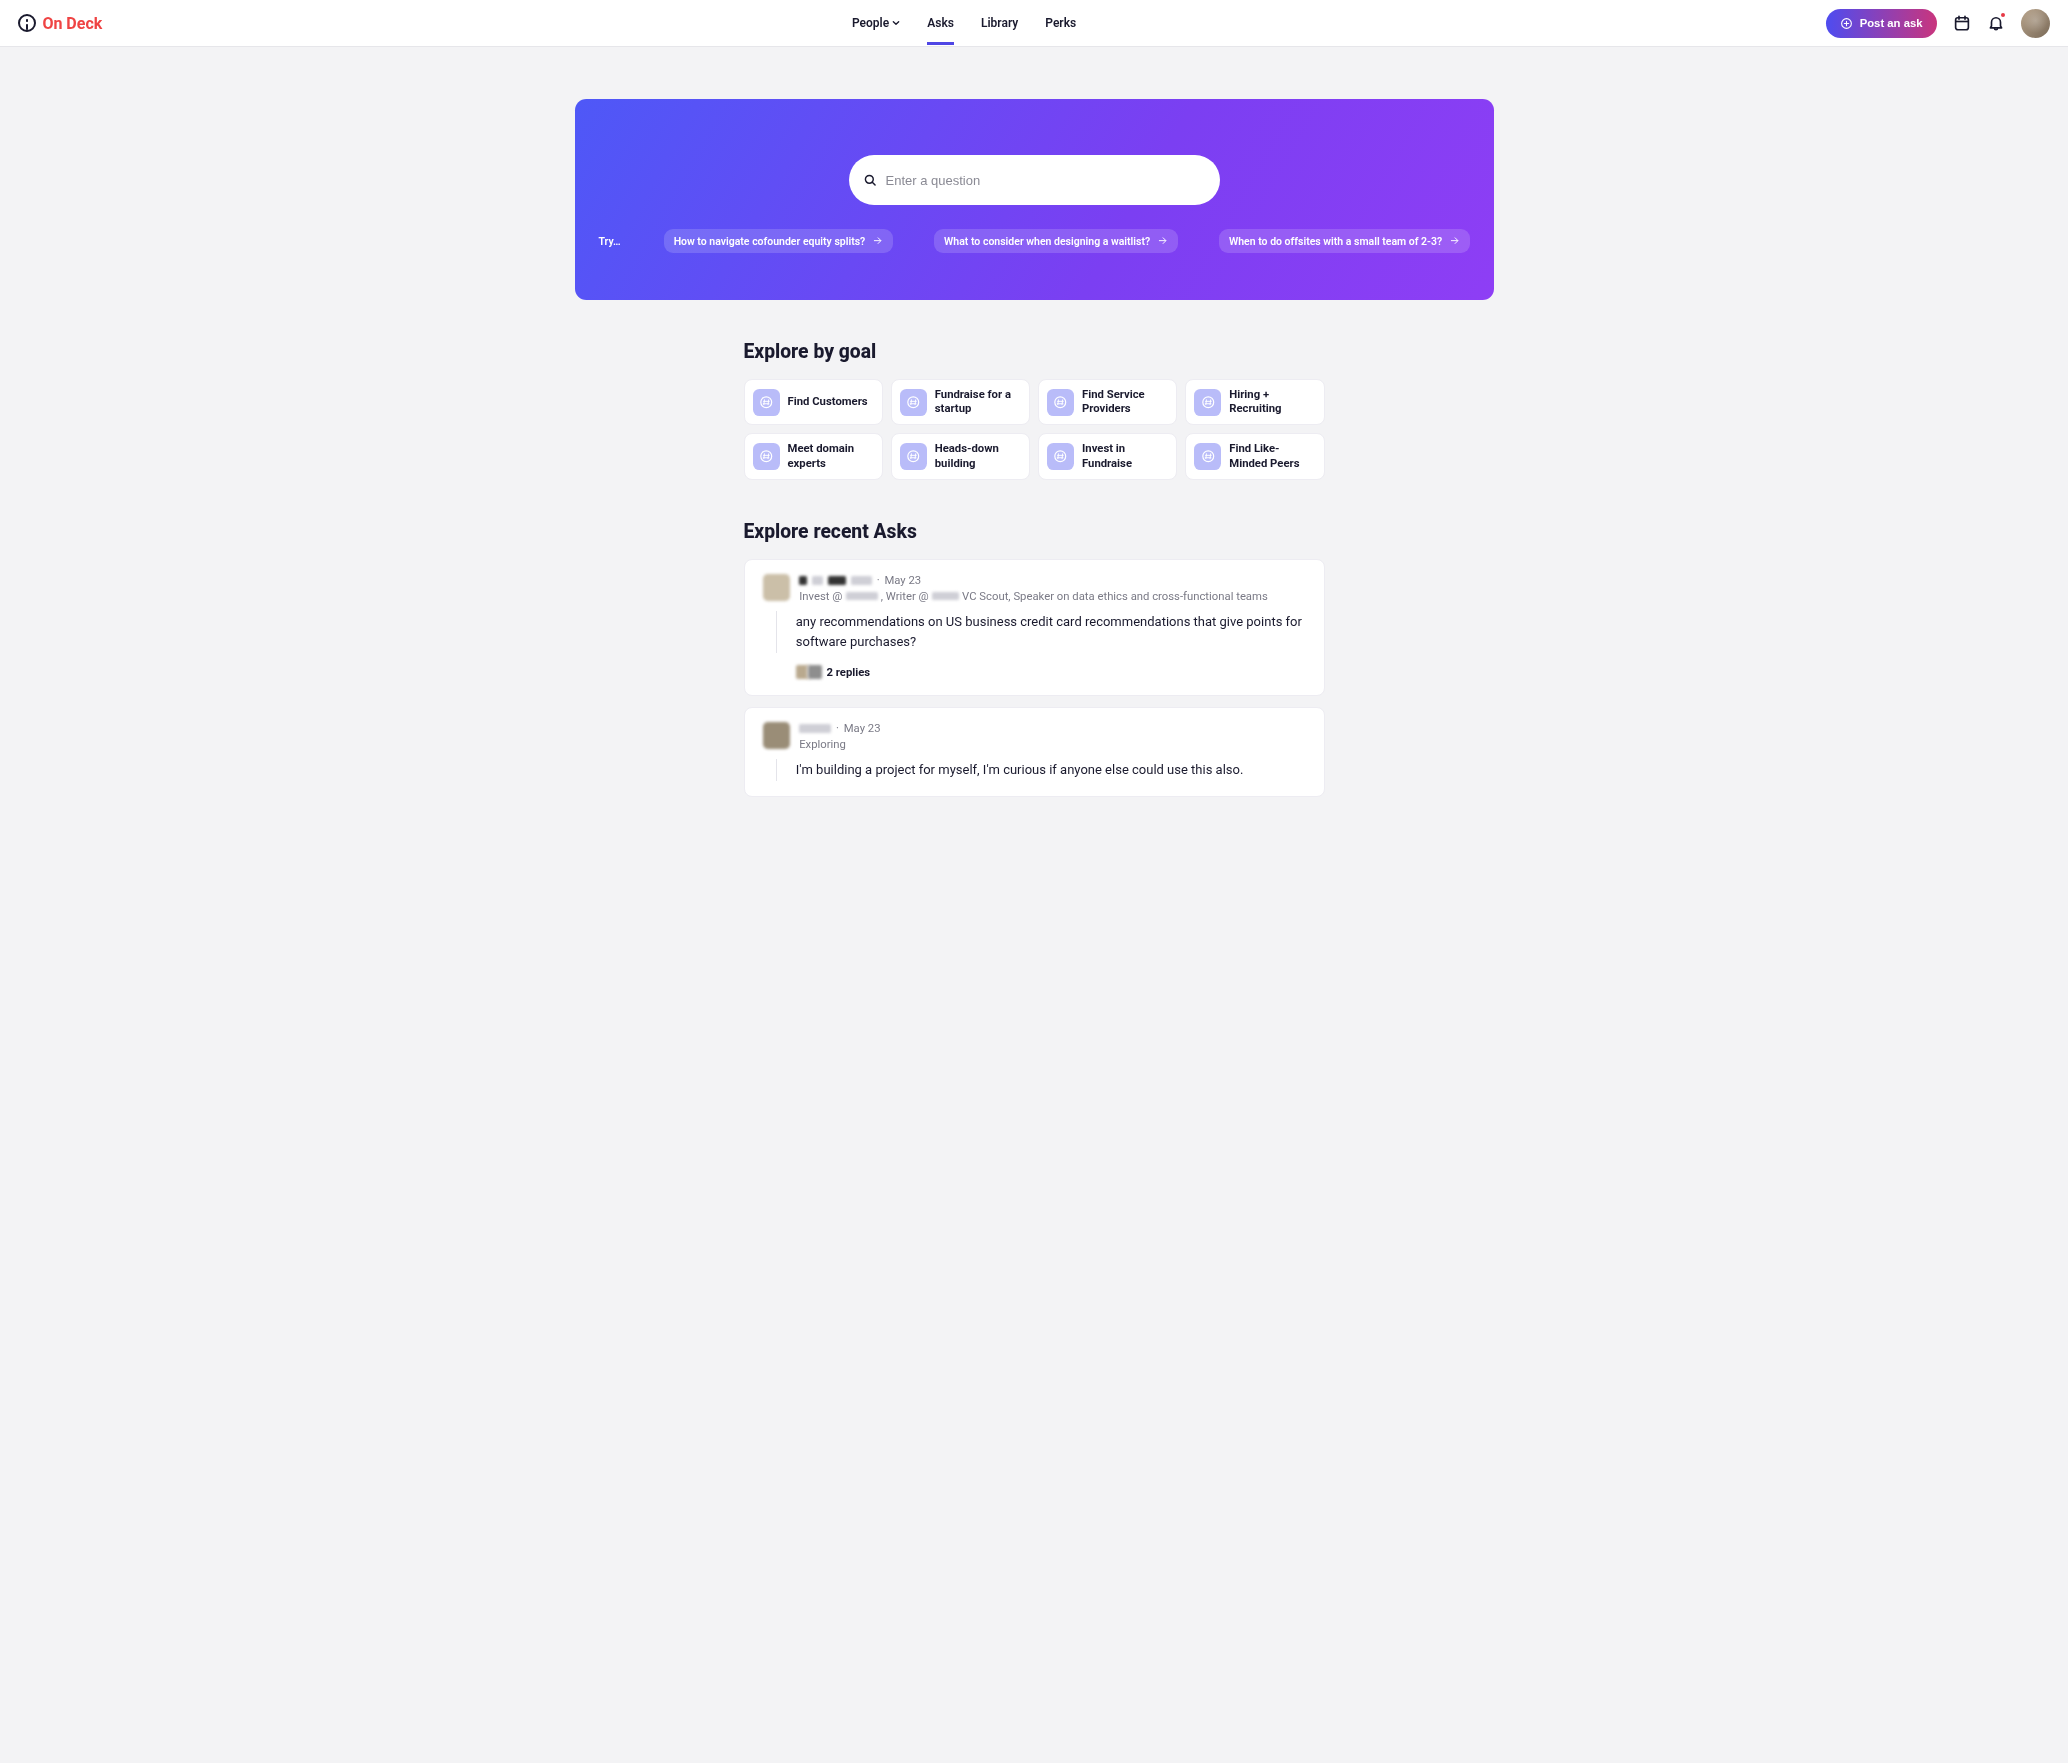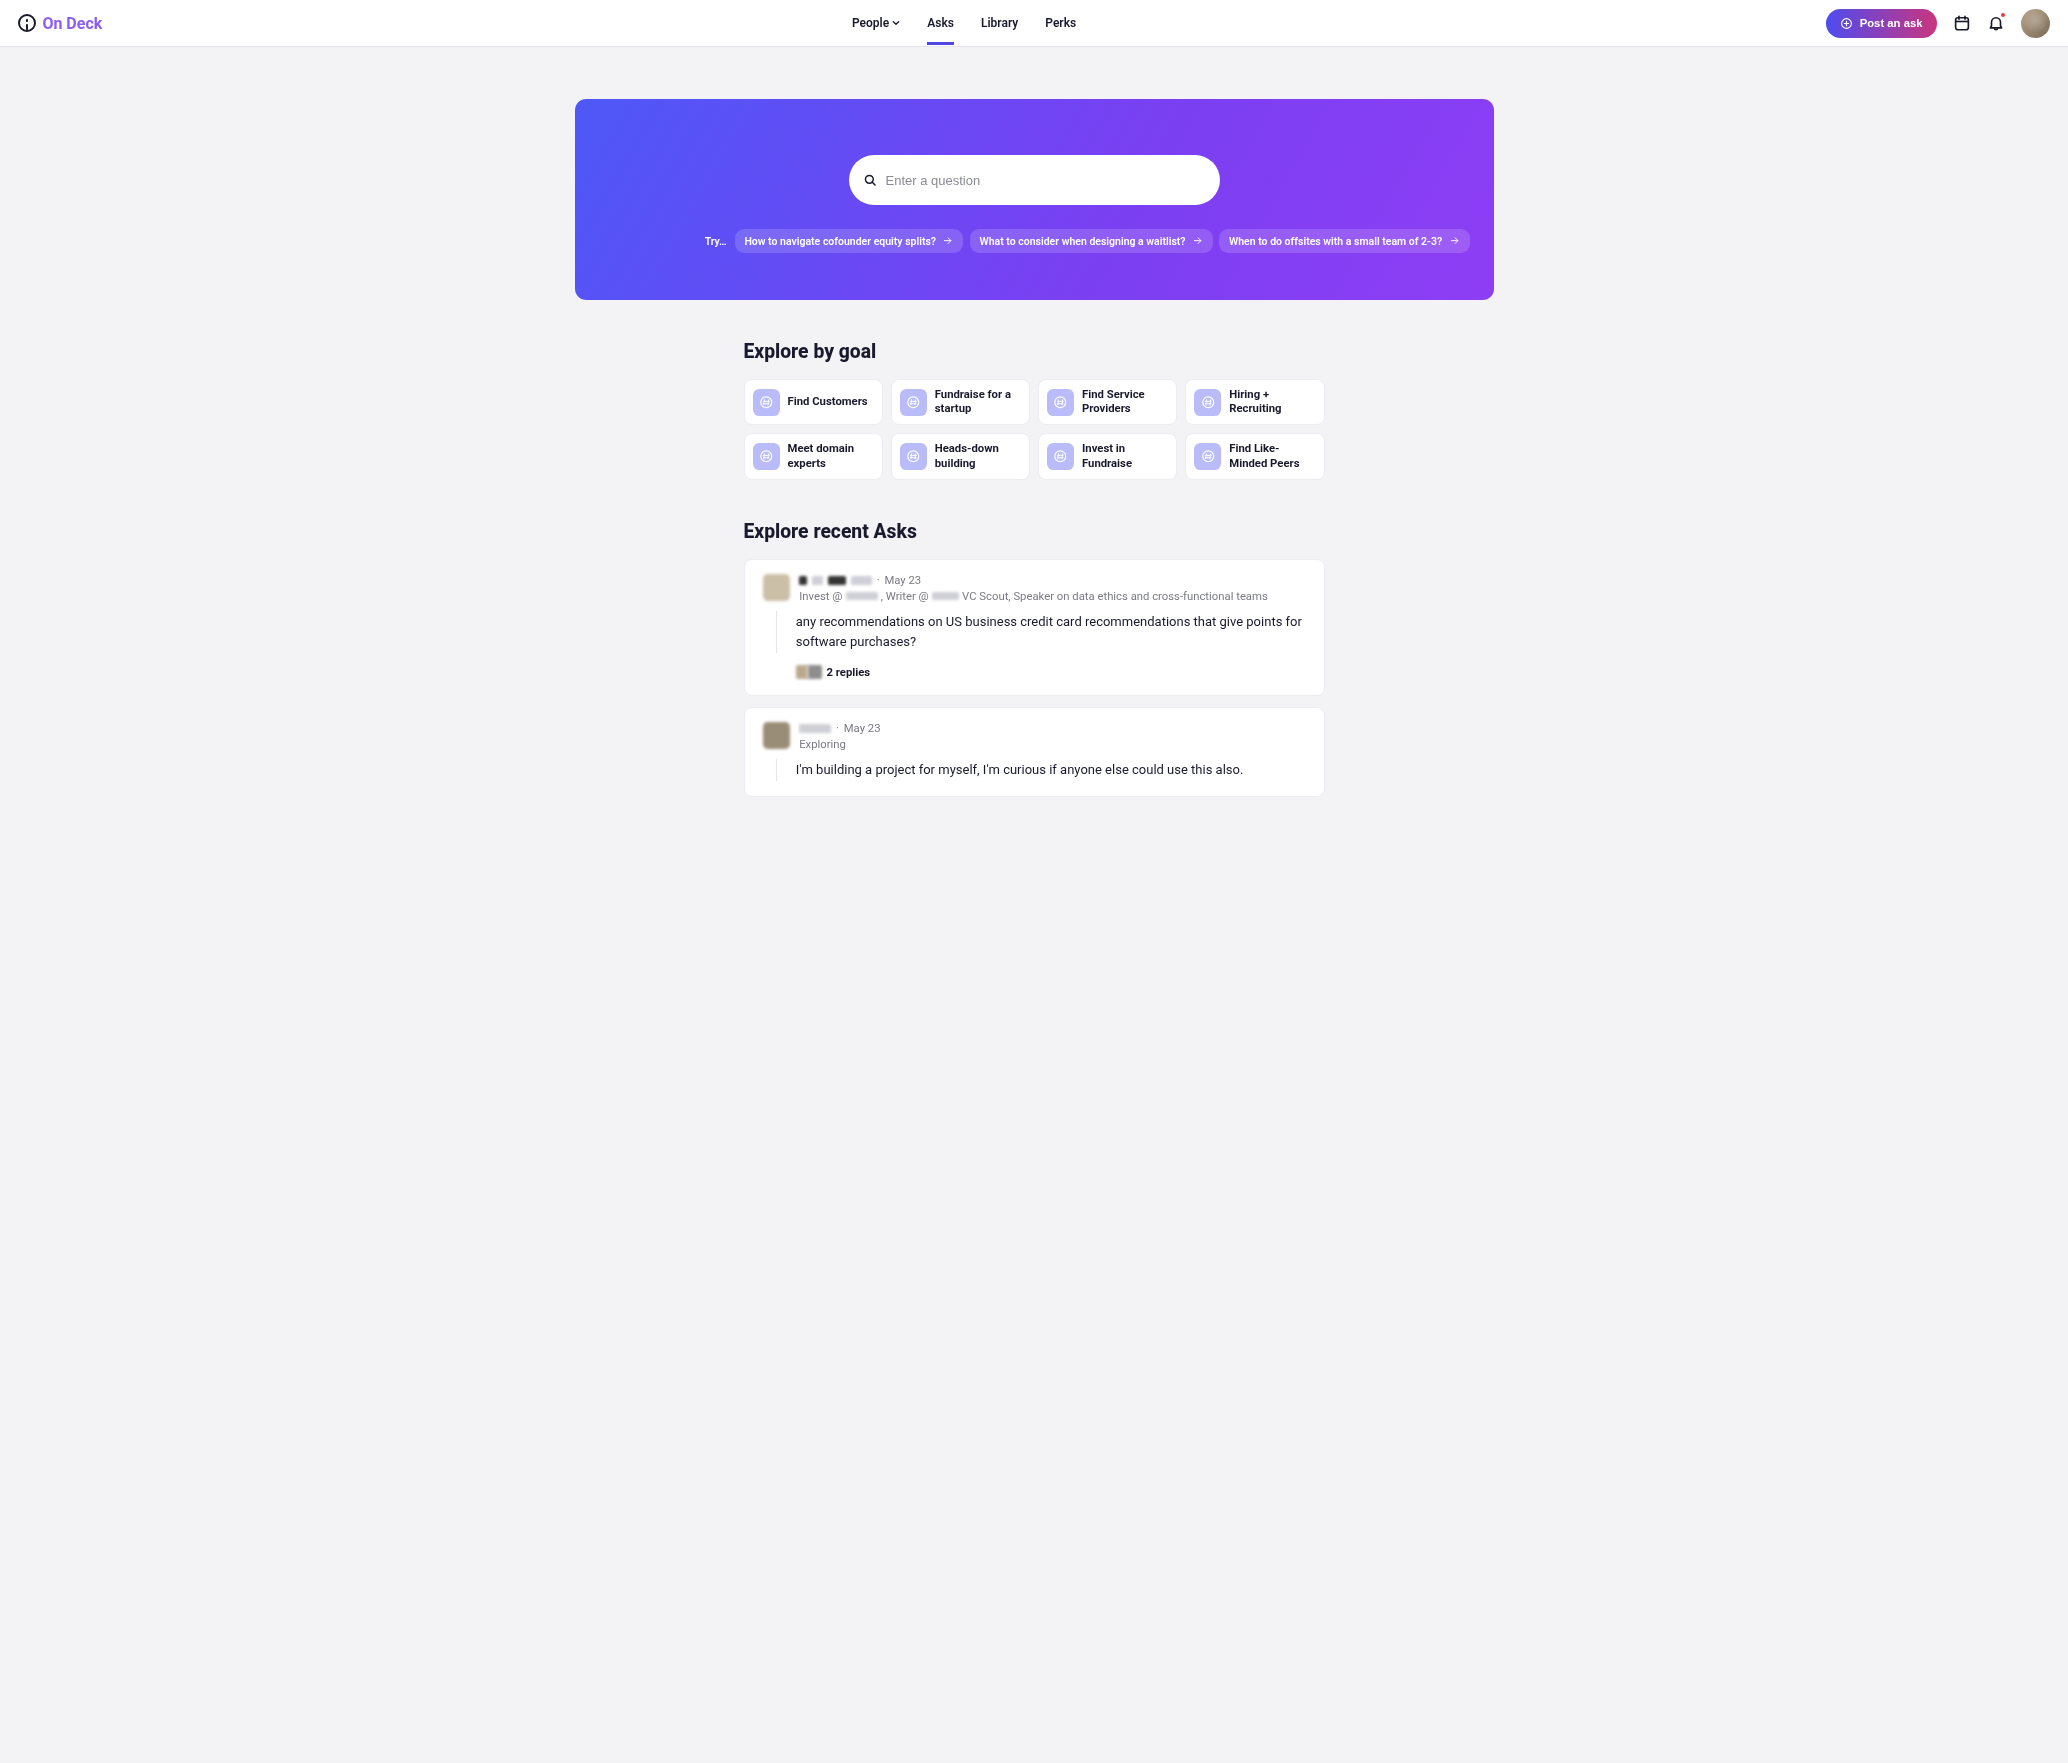--- a/index.html
+++ b/index.html
@@ -17,21 +17,21 @@
     align-items: center;
     justify-content: space-between;
     padding: 0 18px;
   }
   .logo {
     display: flex;
     align-items: center;
     gap: 6.4px;
     font-weight: 700;
     font-size: 16px;
-    color: #8b5cf6;
+    color: #ef4444;
   }
   .logo-icon {
     width: 18px;
     height: 18px;
     border: 2px solid #1a1a2e;
     border-radius: 50%;
     position: relative;
   }
   .logo-icon::before {
     content: "";
@@ -166,21 +166,21 @@
     border: none;
     outline: none;
     font-size: 13px;
     color: #333;
     background: transparent;
   }
   .search input::placeholder { color: #8a8a94; }
   .try-row {
     display: flex;
     align-items: center;
-    justify-content: flex-end;
+    justify-content: space-between;
     gap: 6.4px;
     flex-wrap: wrap;
     font-size: 10.5px;
   }
   .try-label { font-weight: 600; margin-right: 1.6px; }
   .chip {
     background: rgba(255,255,255,0.16);
     border-radius: 9px;
     padding: 5.6px 9.7px;
     font-size: 10.5px;

